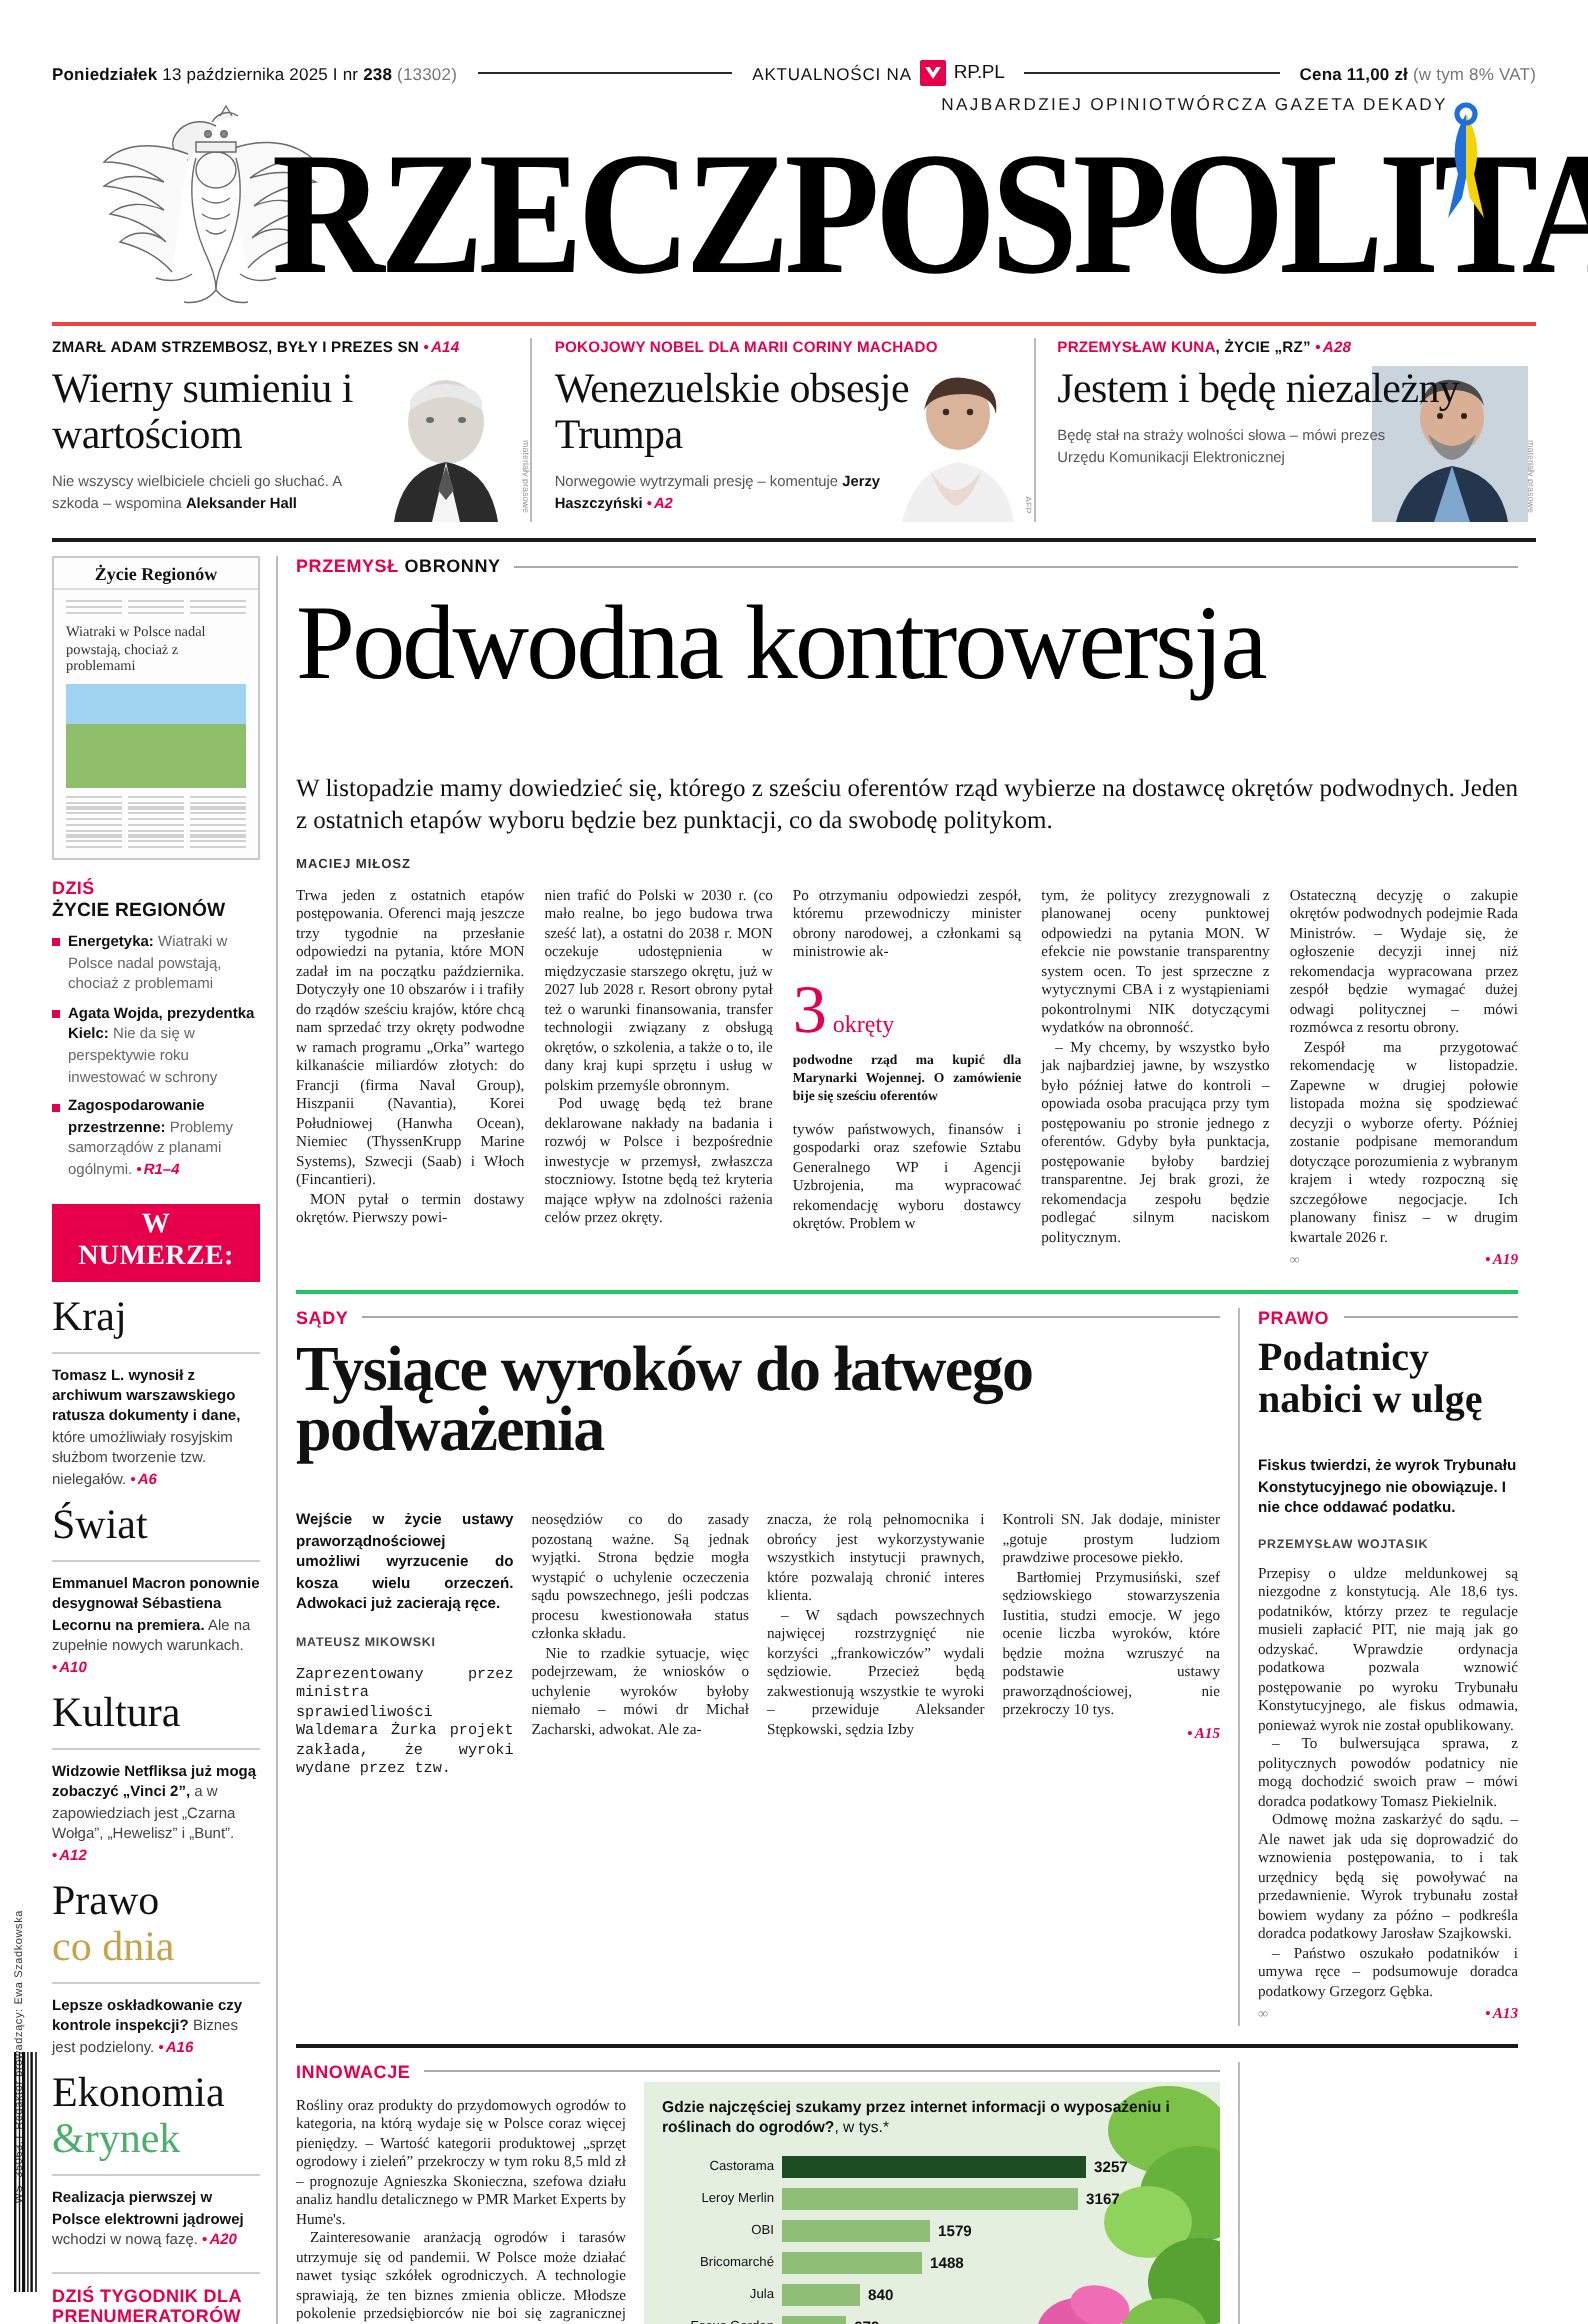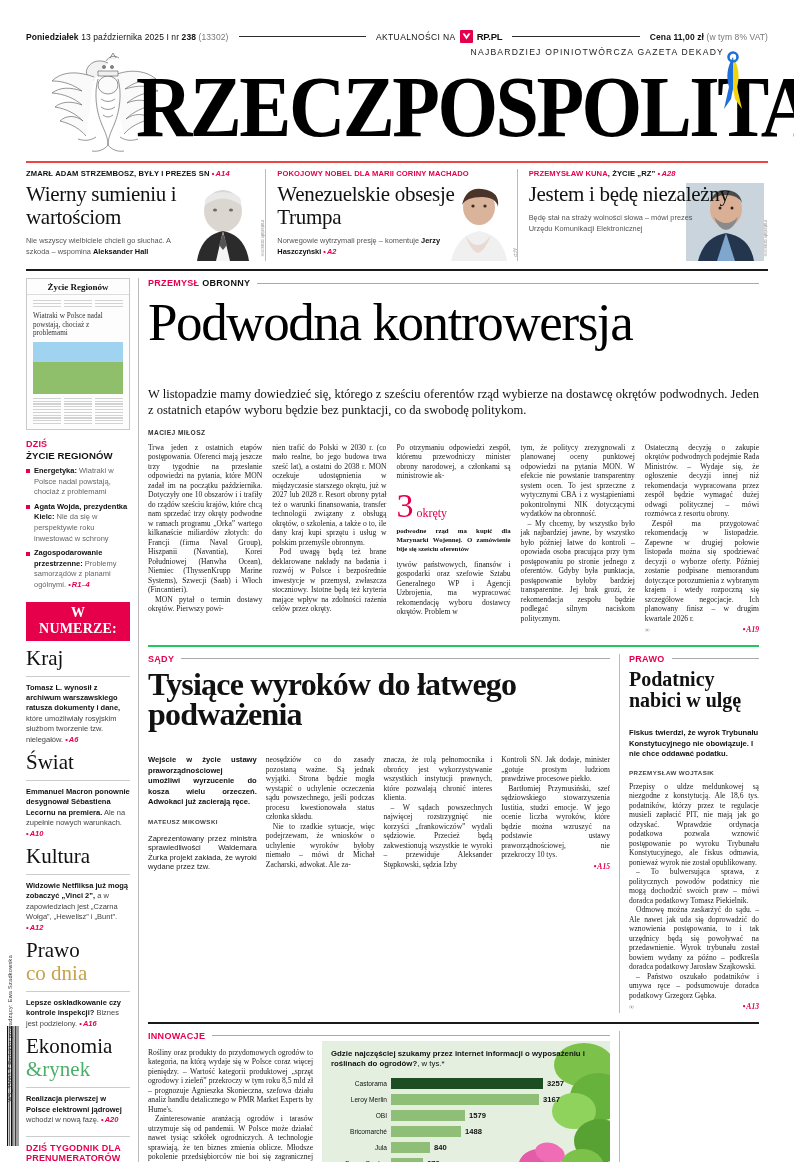--- a/index.html
+++ b/index.html
@@ -24,21 +24,21 @@
   .topbar .muted { color:#777; }
   .rule { flex:1; height:1px; background:#2b2b2b; }
   .aktualnosci { display:flex; align-items:center; gap:4px; white-space:nowrap;
     font-size:8.5px; letter-spacing:.4px; }
   .rp-badge {
     width:13px; height:13px; background:#E6004C; color:#fff;
     display:inline-flex; align-items:center; justify-content:center;
     font-size:9px; font-weight:700; border-radius:1px;
   }
   .rp-badge svg { display:block; }
-  .rppl { font-weight:700; font-size:9.5px; letter-spacing:-.2px; }
+  .rppl { font-weight:400; font-size:9.5px; letter-spacing:-.2px; }
   .price { white-space:nowrap; font-size:8.5px; }
   .price b { font-weight:700; }
 
   
   .masthead { position:relative; height:108px; margin-top:4px; }
   .eagle { position:absolute; left:22px; top:2px; width:120px; height:104px; }
   .tagline {
     position:absolute; right:44px; top:0;
     font-size:8.6px; letter-spacing:1.2px; color:#1a1a1a; white-space:nowrap;
   }
@@ -477,21 +477,21 @@
         <div class="b2-main">
           <div class="kicker-row">
             <div class="kicker">SĄDY</div>
             <div class="kicker-rule"></div>
           </div>
           <h2 class="mid-headline">Tysiące wyroków do łatwego podważenia</h2>
           <div class="b2-cols">
             <div class="bcol" style="font-family:'Liberation Sans',sans-serif;">
               <div class="lede">Wejście w życie ustawy praworządnościowej umożliwi wyrzucenie do kosza wielu orzeczeń. Adwokaci już zacierają ręce.</div>
               <div class="small-byline">MATEUSZ MIKOWSKI</div>
-              <p class="first" style="margin-top:7px;font-family:Liberation Sans, sans-serif;font-size:7.6px;line-height:9.5px;">Zaprezentowany przez ministra sprawiedliwości Waldemara Żurka projekt zakłada, że wyroki wydane przez tzw.</p>
+              <p class="first" style="margin-top:7px;font-family:Liberation Mono, monospace;font-size:7.6px;line-height:9.5px;">Zaprezentowany przez ministra sprawiedliwości Waldemara Żurka projekt zakłada, że wyroki wydane przez tzw.</p>
             </div>
             <div class="bcol">
               <p class="first">neosędziów co do zasady pozostaną ważne. Są jednak wyjątki. Strona będzie mogła wystąpić o uchylenie oczeczenia sądu powszechnego, jeśli podczas procesu kwestionowała status członka składu.</p>
               <p>Nie to rzadkie sytuacje, więc podejrzewam, że wniosków o uchylenie wyroków byłoby niemało – mówi dr Michał Zacharski, adwokat. Ale za-</p>
             </div>
             <div class="bcol">
               <p class="first">znacza, że rolą pełnomocnika i obrońcy jest wykorzystywanie wszystkich instytucji prawnych, które pozwalają chronić interes klienta.</p>
               <p>– W sądach powszechnych najwięcej rozstrzygnięć nie korzyści „frankowiczów” wydali sędziowie. Przecież będą zakwestionują wszystkie te wyroki – przewiduje Aleksander Stępkowski, sędzia Izby</p>
             </div>
             <div class="bcol">

